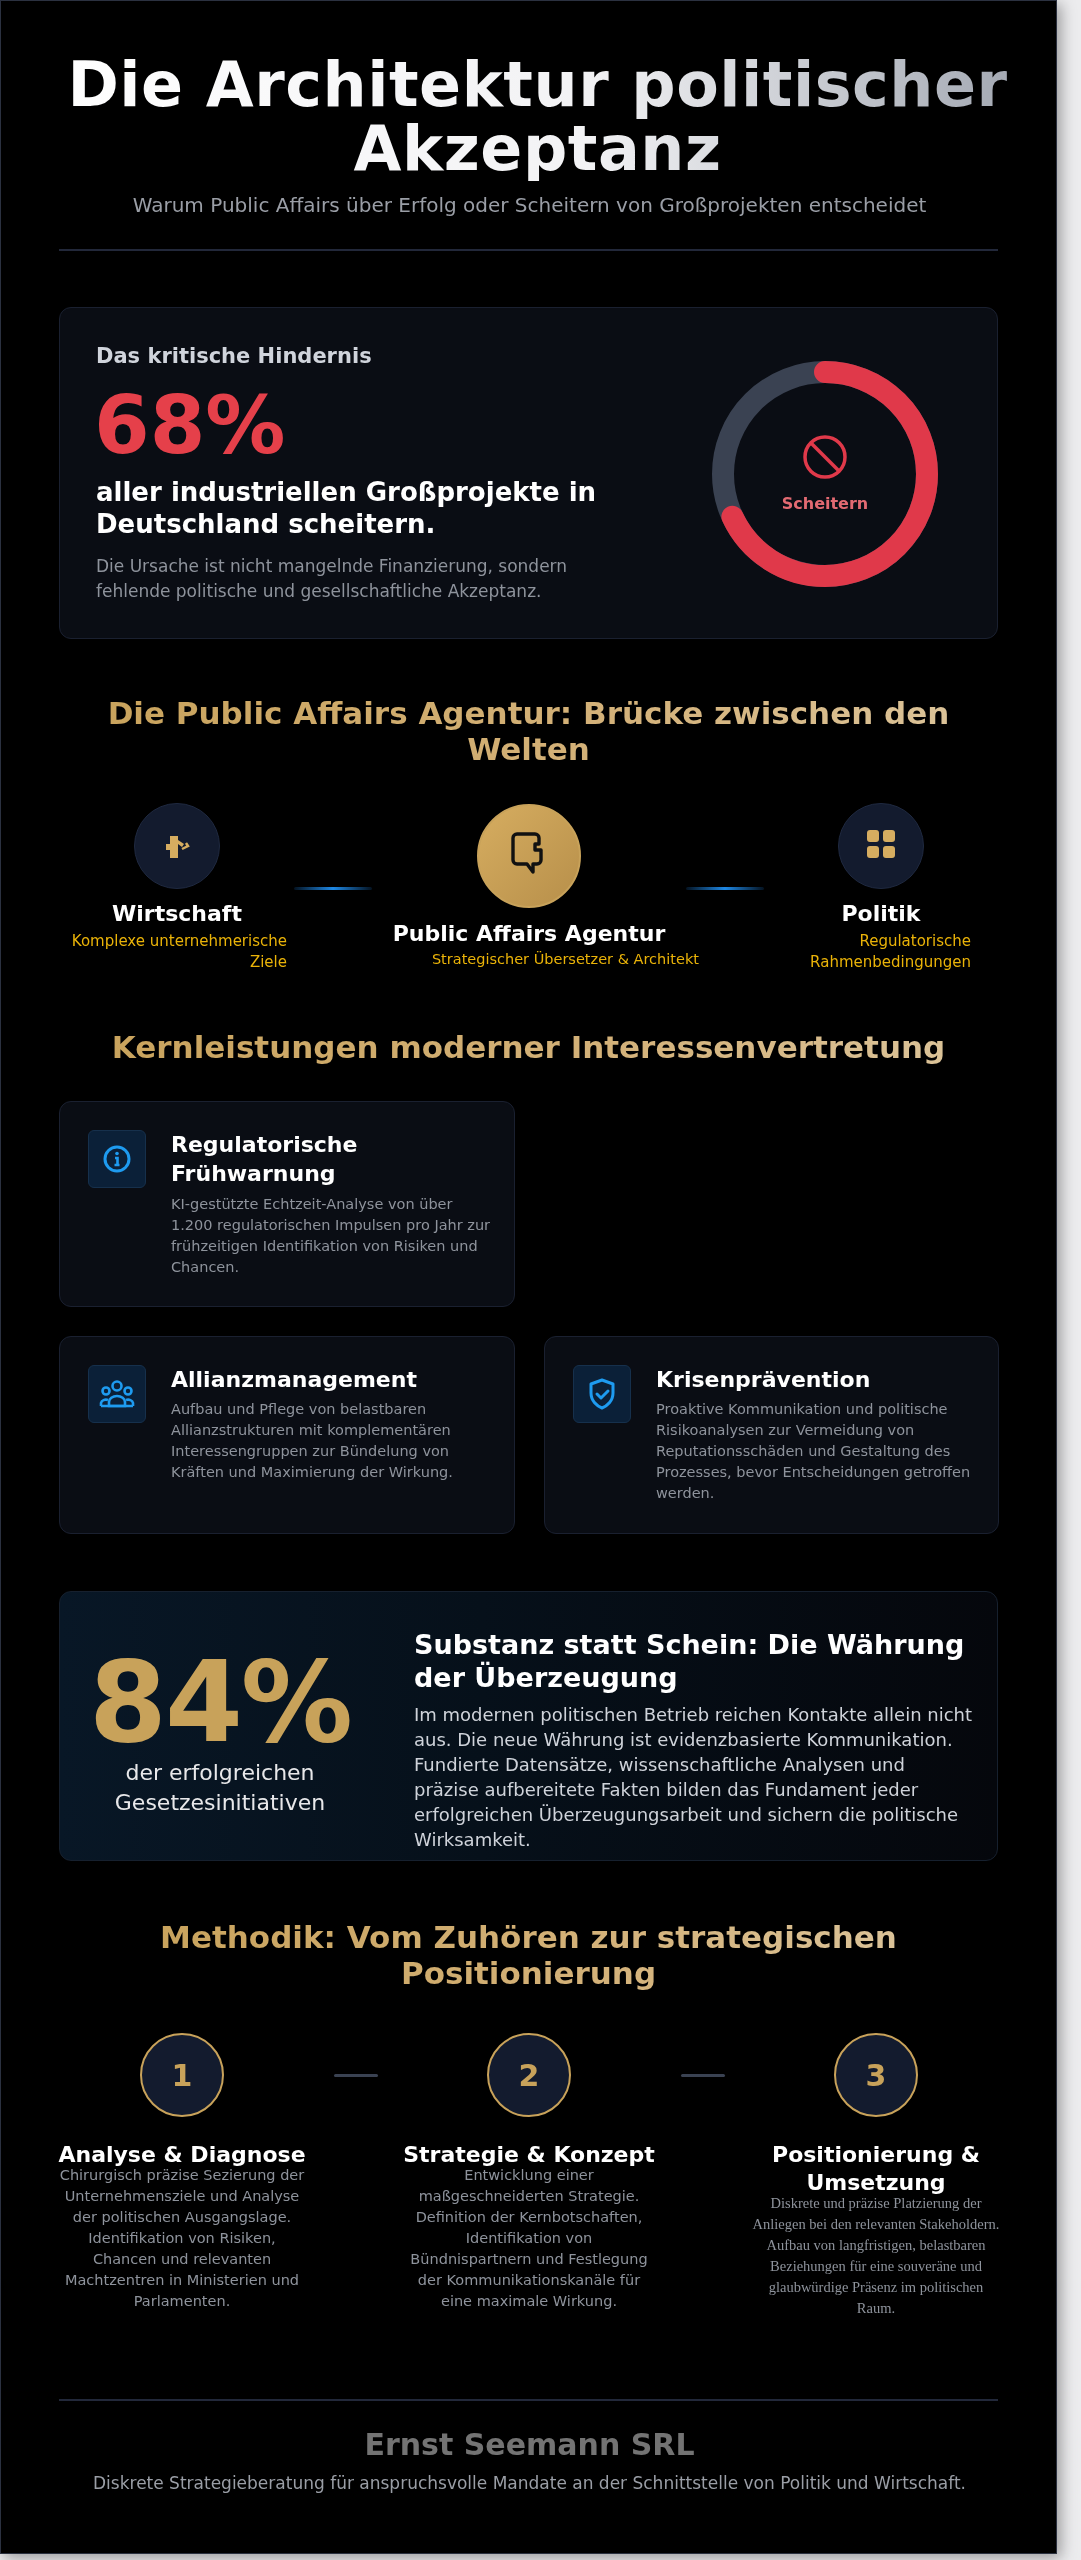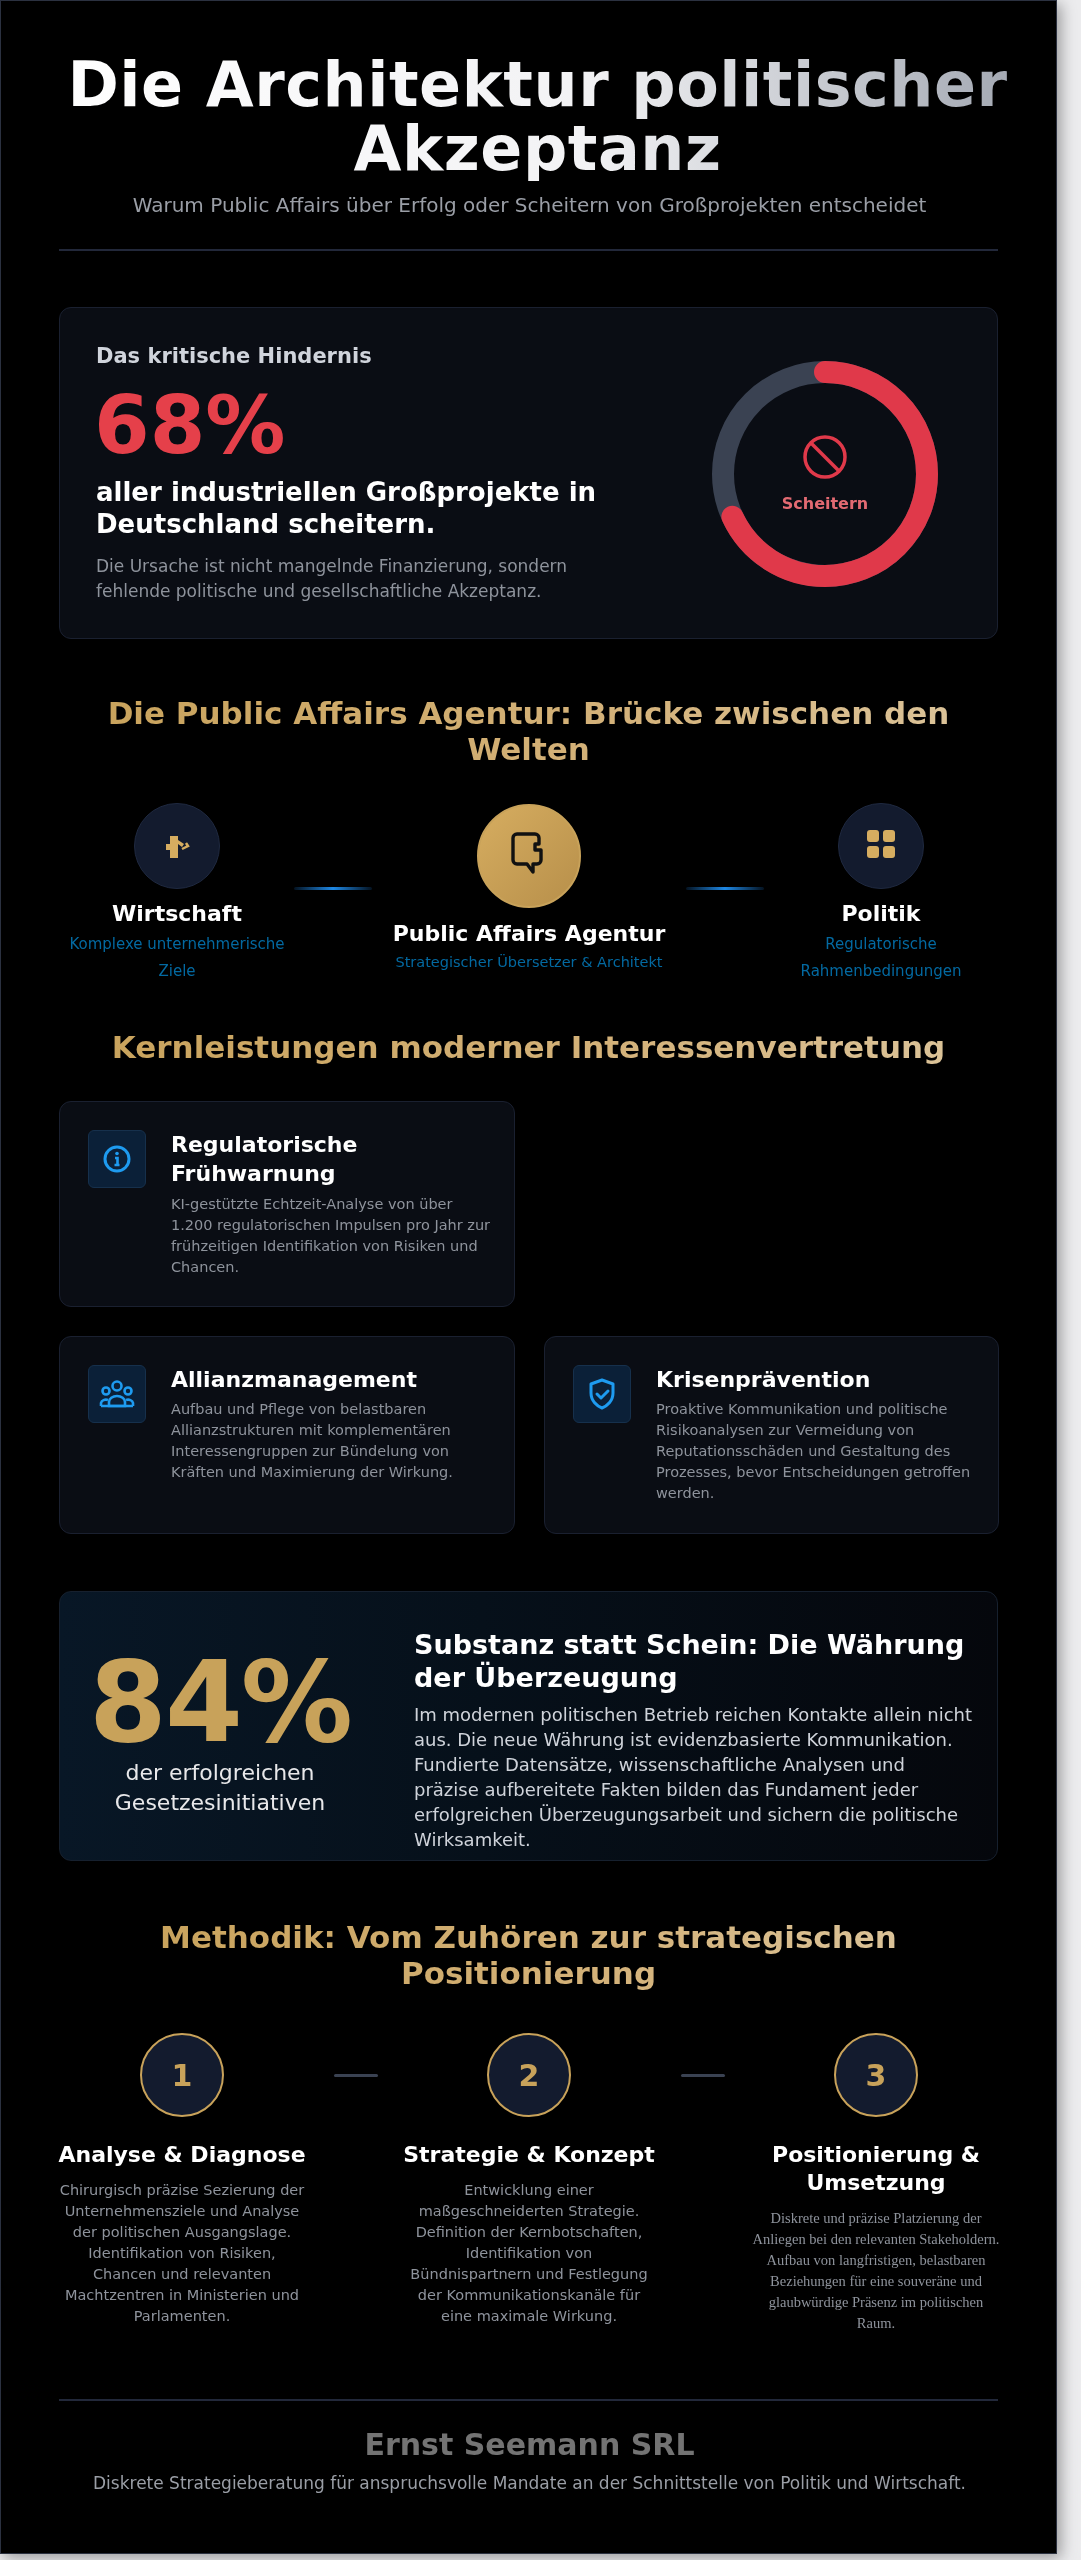--- a/index.html
+++ b/index.html
@@ -28,21 +28,21 @@
   .hero-sub { font-size: 17px; color: #8e939c; line-height: 25px; }
   .gold-h {
     font-weight: bold; text-align: center;
     background: linear-gradient(90deg, #c8a25a 0%, #d4b27a 60%, #dcc59c 100%);
     -webkit-background-clip: text; background-clip: text; color: transparent;
   }
   .node-circle { border-radius: 50%; display: flex; align-items: center; justify-content: center; }
   .node-dark { background: #131b2e; border: 1px solid #1f2940; }
   .node-gold { background: linear-gradient(135deg, #d6ad60, #b78f4a); border: 2px solid #c8a25a; }
   .node-title { font-size: 22px; font-weight: bold; color: #fff; text-align: center; }
-  .node-sub { font-size: 15px; color: #0369a1; text-align: center; line-height: 27px; }
+  .node-sub { font-size: 15px; color: #eab308; text-align: right; line-height: 21px; }
   .connector { height: 3px; border-radius: 2px; background: linear-gradient(90deg, rgba(20,90,160,0.2), #1e88e5 50%, rgba(20,90,160,0.2)); }
   .svc-icon {
     width: 58px; height: 58px; border-radius: 6px; background: #0b2038; border: 1px solid #16304c;
     display: flex; align-items: center; justify-content: center;
   }
   .svc-title { font-size: 22px; font-weight: bold; color: #fff; line-height: 29px; }
   .svc-desc { font-size: 14.5px; color: #8e939c; line-height: 21px; }
   .stat-card {
     background: linear-gradient(90deg, #081726 0%, #06101a 45%, #05070c 100%);
     border: 1px solid #16202e; border-radius: 12px;
@@ -50,21 +50,21 @@
   .stat-num { font-size: 112px; font-weight: bold; color: #c8a25a; line-height: 112px; text-align: center; letter-spacing: -2px; }
   .stat-label { font-size: 22px; color: #e8e8ea; text-align: center; line-height: 30px; }
   .stat-title { font-size: 27px; font-weight: bold; color: #fff; line-height: 33px; }
   .stat-body { font-size: 18px; color: #cfd3da; line-height: 25px; }
   .step-circle {
     width: 84px; height: 84px; border-radius: 50%; background: #131b2e; border: 2px solid #c8a25a;
     display: flex; align-items: center; justify-content: center;
     font-size: 30px; font-weight: bold; color: #c8a25a;
   }
   .step-title { font-size: 22px; font-weight: bold; color: #fff; text-align: center; line-height: 28px; margin-top: 12px; }
-  .step-desc { font-size: 14.5px; color: #8e939c; text-align: center; line-height: 21px; margin-top: 15px; }
+  .step-desc { font-size: 14.5px; color: #8e939c; text-align: center; line-height: 21px; }
   .step-connector { width: 44px; height: 3px; background: #3a4252; border-radius: 2px; }
   .brand { font-size: 30px; font-weight: bold; color: #737373; text-align: center; }
   .tagline { font-size: 17px; color: #9a9ea6; text-align: center; }
 </style>
 </head>
 <body>
 
 <div class="poster">
 
   <div class="abs title">

